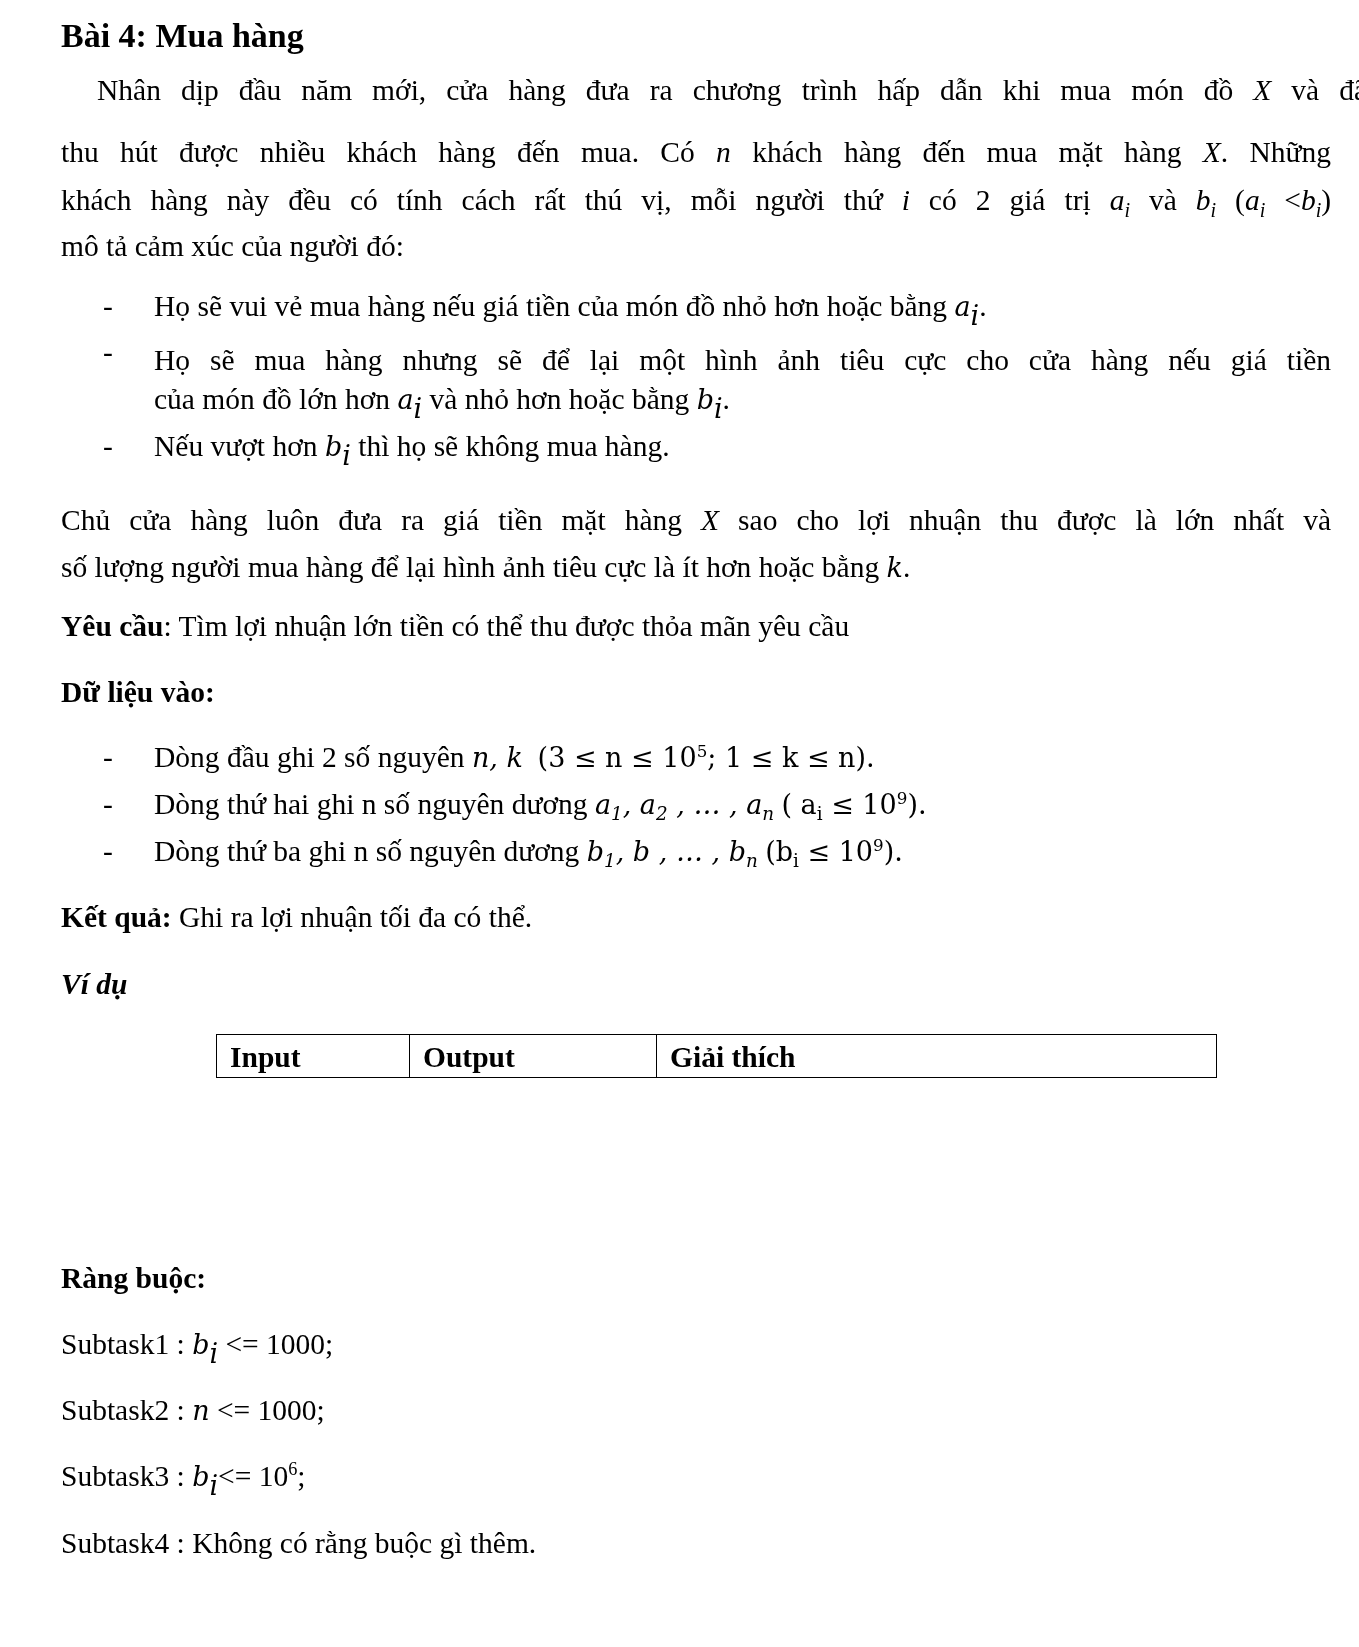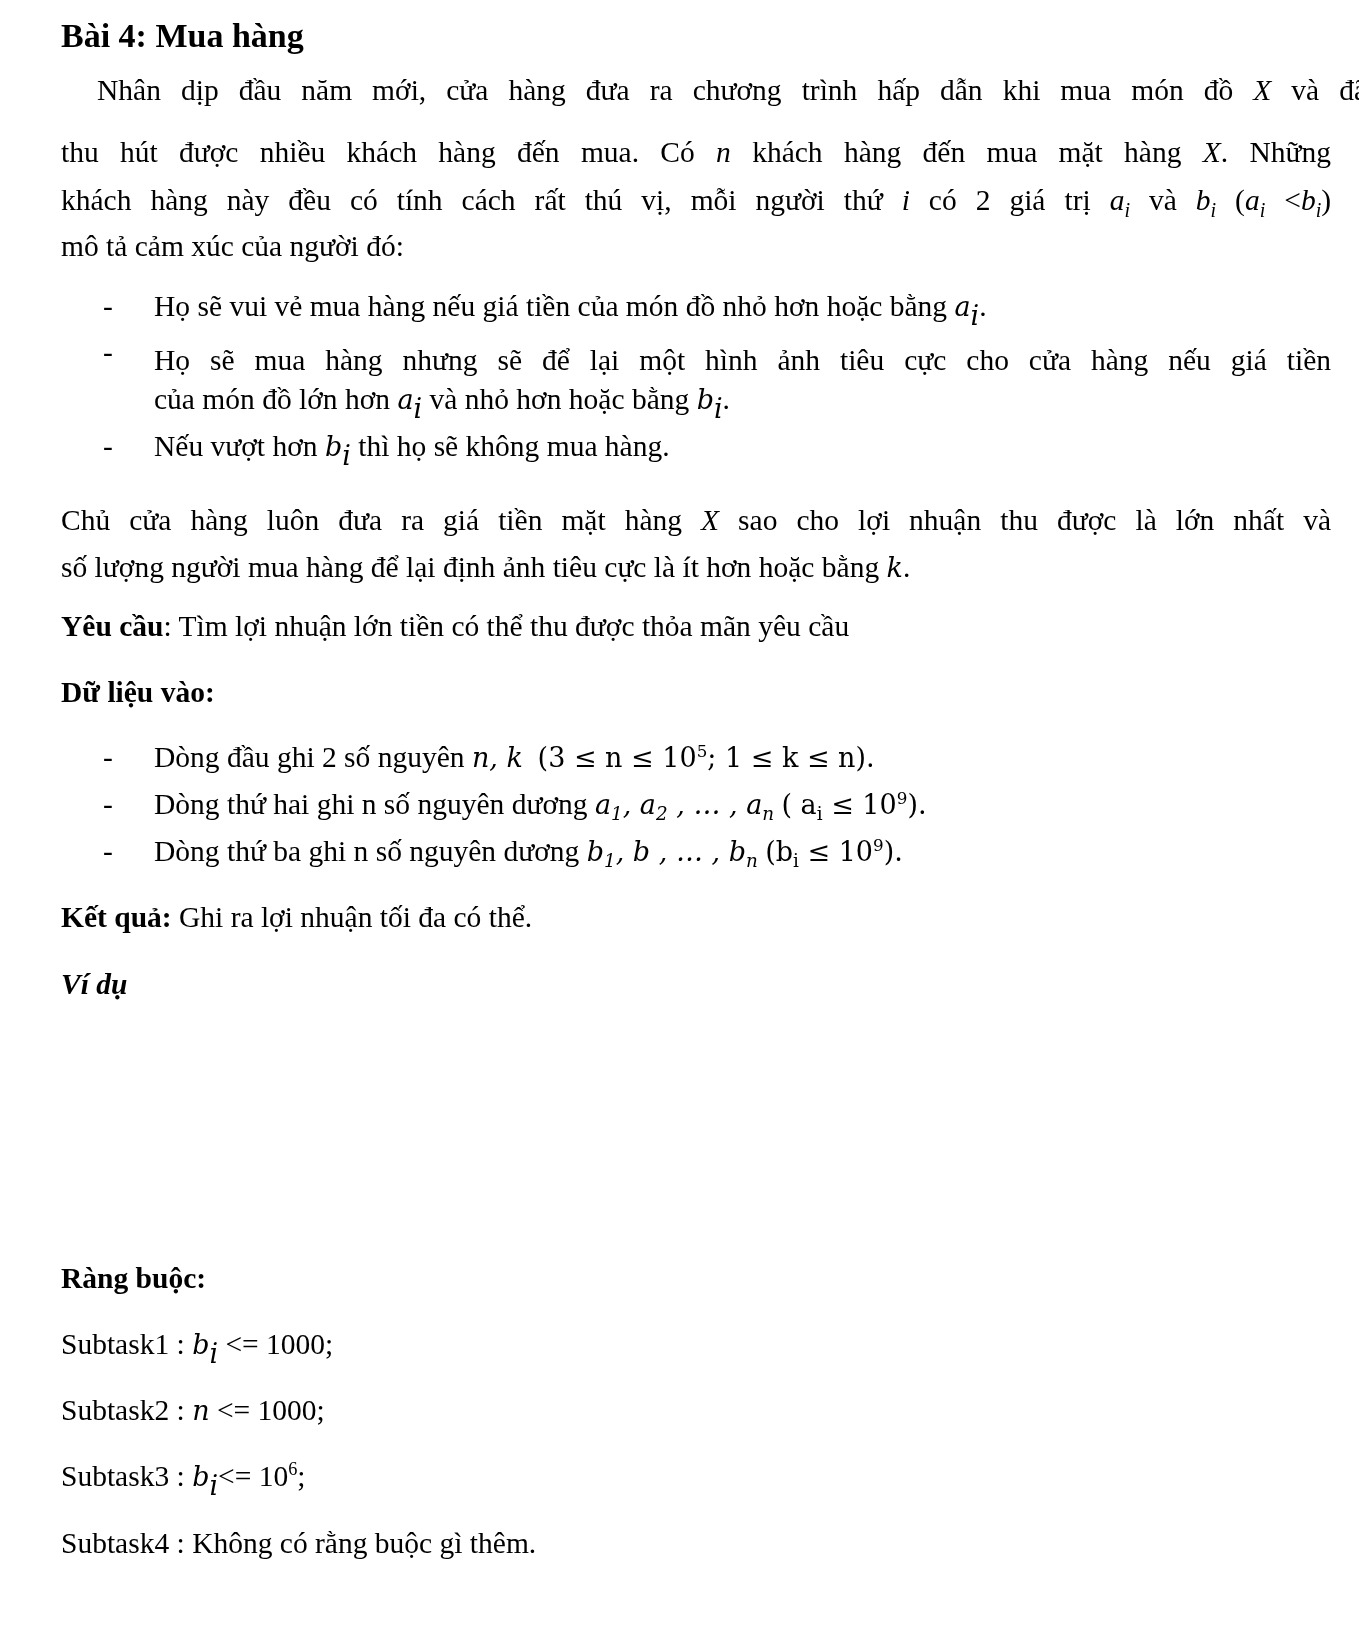--- a/index.html
+++ b/index.html
@@ -53,21 +53,21 @@
   </div>
   <div class="abs" style="top:383px;">
     <span class="bullet-text"><span>của món đồ lớn hơn </span><span class="mathc">a</span><sub class="mathc">i</sub><span> và nhỏ hơn hoặc bằng </span><span class="mathc">b</span><sub class="mathc">i</sub><span>.</span></span>
   </div>
   <div class="abs" style="top:430px; width:1270px;">
     <span class="bullet-dash">-</span>
     <span class="bullet-text"><span>Nếu vượt hơn </span><span class="mathc">b</span><sub class="mathc">i</sub><span> thì họ sẽ không mua hàng.</span></span>
   </div>
 
   <div class="para justify" style="top:496px;"><span>Chủ cửa hàng luôn đưa ra giá tiền mặt hàng </span><span class="math">X</span><span> sao cho lợi nhuận thu được là lớn nhất và</span></div>
-  <div class="para" style="top:543px;"><span>số lượng người mua hàng để lại định ảnh tiêu cực là ít hơn hoặc bằng </span><span class="mathc">k</span><span>.</span></div>
+  <div class="para" style="top:543px;"><span>số lượng người mua hàng để lại hình ảnh tiêu cực là ít hơn hoặc bằng </span><span class="mathc">k</span><span>.</span></div>
 
   <div class="abs" style="top:610px;"><span class="bold">Yêu cầu</span><span>: Tìm lợi nhuận lớn tiền có thể thu được thỏa mãn yêu cầu</span></div>
 
   <div class="abs bold" style="top:676px;">Dữ liệu vào:</div>
 
   <div class="abs" style="top:741px; width:1270px;">
     <span class="bullet-dash">-</span>
     <span class="bullet-text"><span>Dòng đầu ghi 2 số nguyên </span><span class="mathc">n, k</span>&nbsp;&nbsp;<span class="mathc" style="font-style:normal;"><span>(3 ≤ n ≤ 10</span><sup>5</sup><span>; 1   ≤   k ≤ n).</span></span></span>
   </div>
   <div class="abs" style="top:788px; width:1270px;">
@@ -78,20 +78,25 @@
     <span class="bullet-dash">-</span>
     <span class="bullet-text"><span>Dòng thứ ba ghi n số nguyên dương </span><span class="mathc"><span>b</span><sub>1</sub>, <span>b</span> , … , <span>b</span><sub>n</sub></span> <span class="mathc" style="font-style:normal;"><span>(b</span><sub>i</sub><span> ≤ 10</span><sup>9</sup><span>).</span></span></span>
   </div>
 
   <div class="abs" style="top:901px;"><span class="bold">Kết quả:</span><span> Ghi ra lợi nhuận tối đa có thể.</span></div>
 
   <div class="abs bold" style="top:968px;font-style:italic;">Ví dụ</div>
 
   <table class="example">
     <tbody>
+        <tr>
+      <th class="col1">Input</th>
+      <th class="col2">Output</th>
+      <th>Giải thích</th>
+    </tr>
   </tbody>
     </table>
 
   <div class="abs bold" style="top:1262px;">Ràng buộc:</div>
 
   <div class="abs" style="top:1328px;"><span>Subtask1 : </span><span class="mathc">b</span><sub class="mathc">i</sub><span> &lt;= 1000;</span></div>
   <div class="abs" style="top:1394px;"><span>Subtask2 : </span><span class="mathc">n</span><span> &lt;= 1000;</span></div>
   <div class="abs" style="top:1460px;"><span>Subtask3 : </span><span class="mathc">b</span><sub class="mathc">i</sub><span>&lt;= 10</span><sup>6</sup><span>;</span></div>
   <div class="abs" style="top:1527px;"><span>Subtask4 : </span><span>Không có rằng buộc gì thêm.</span></div>
 

